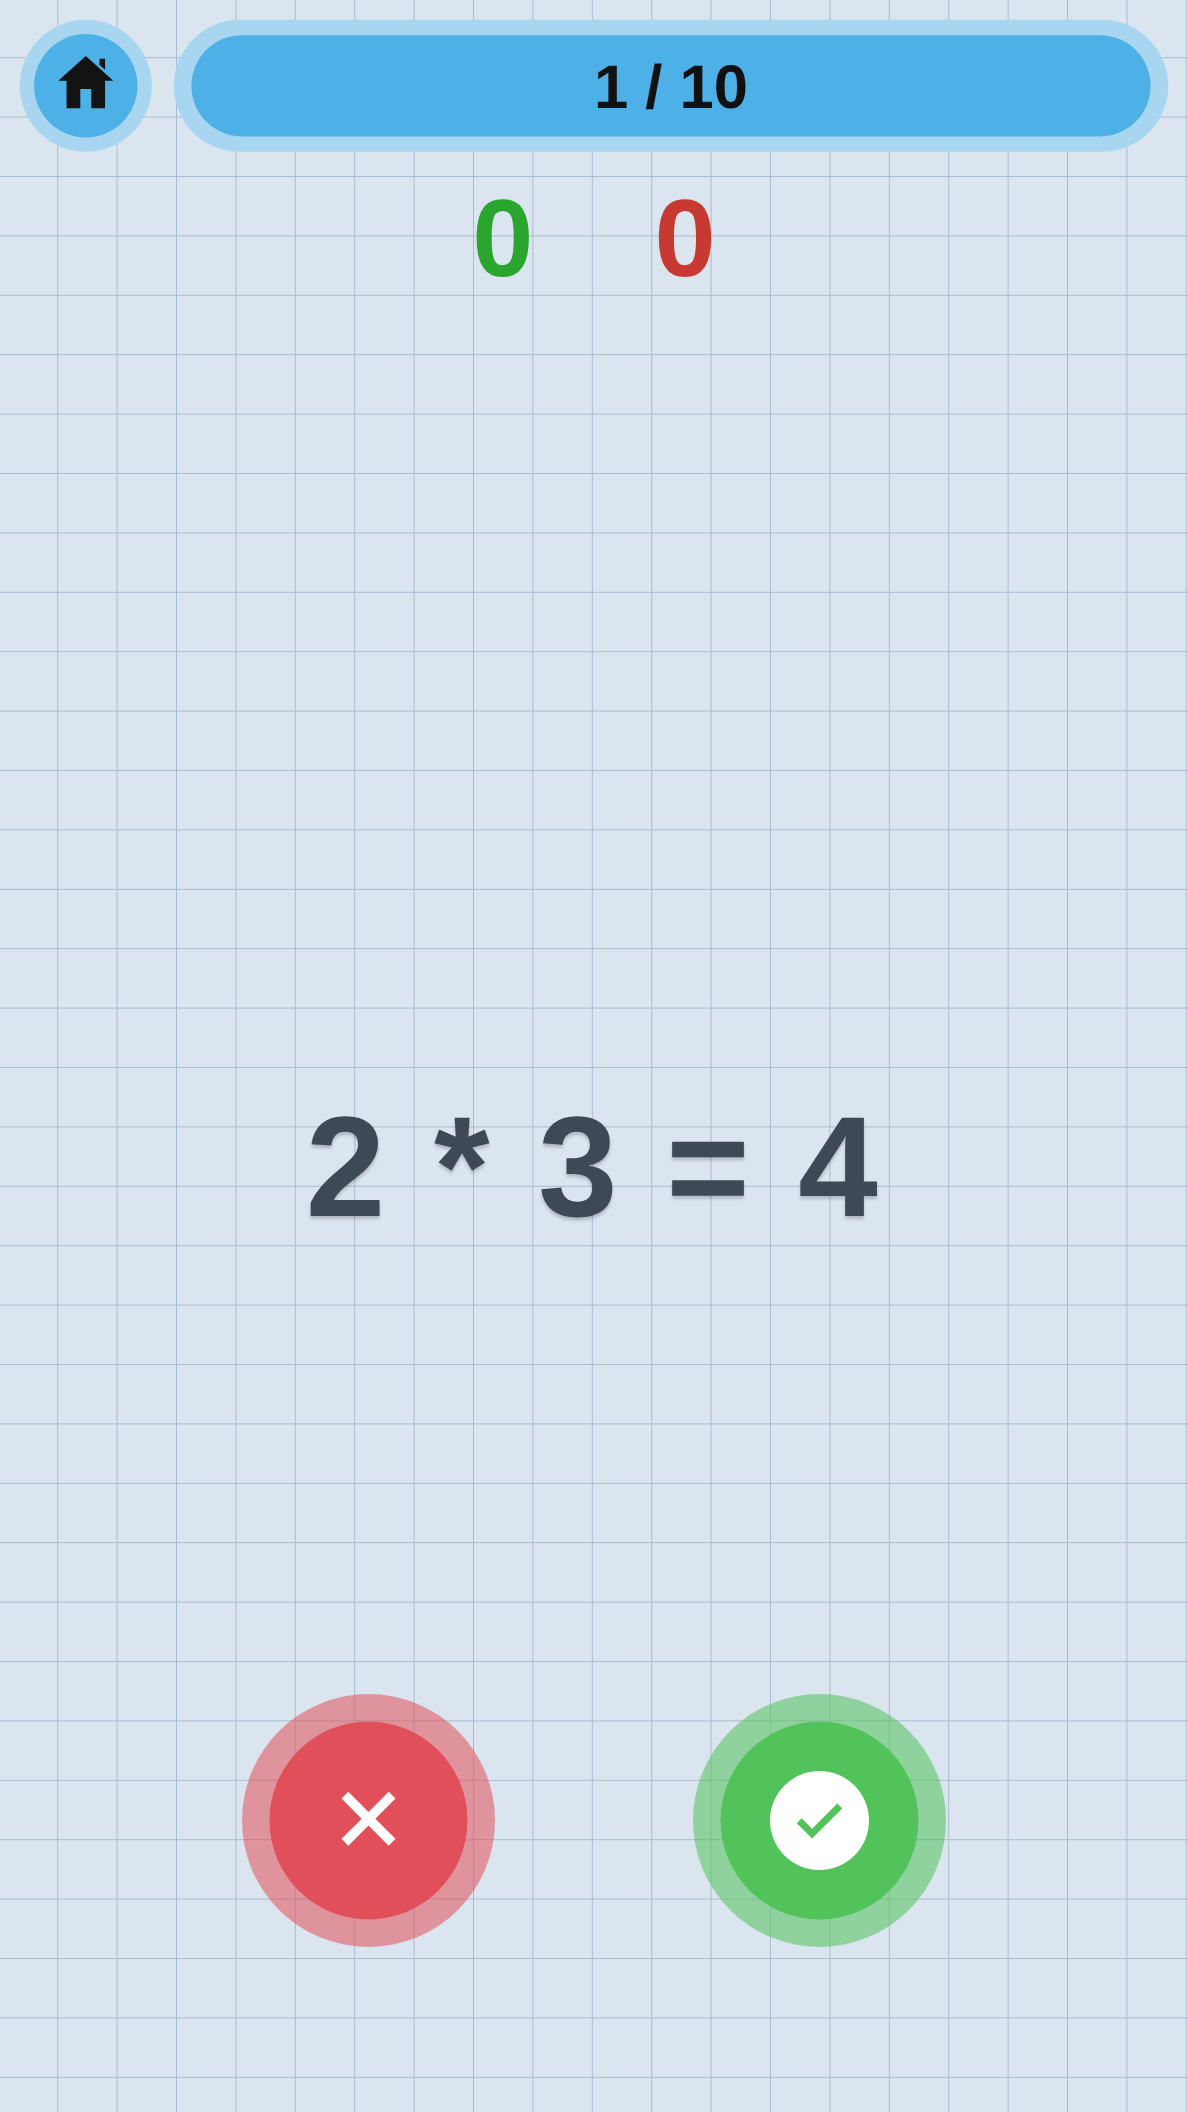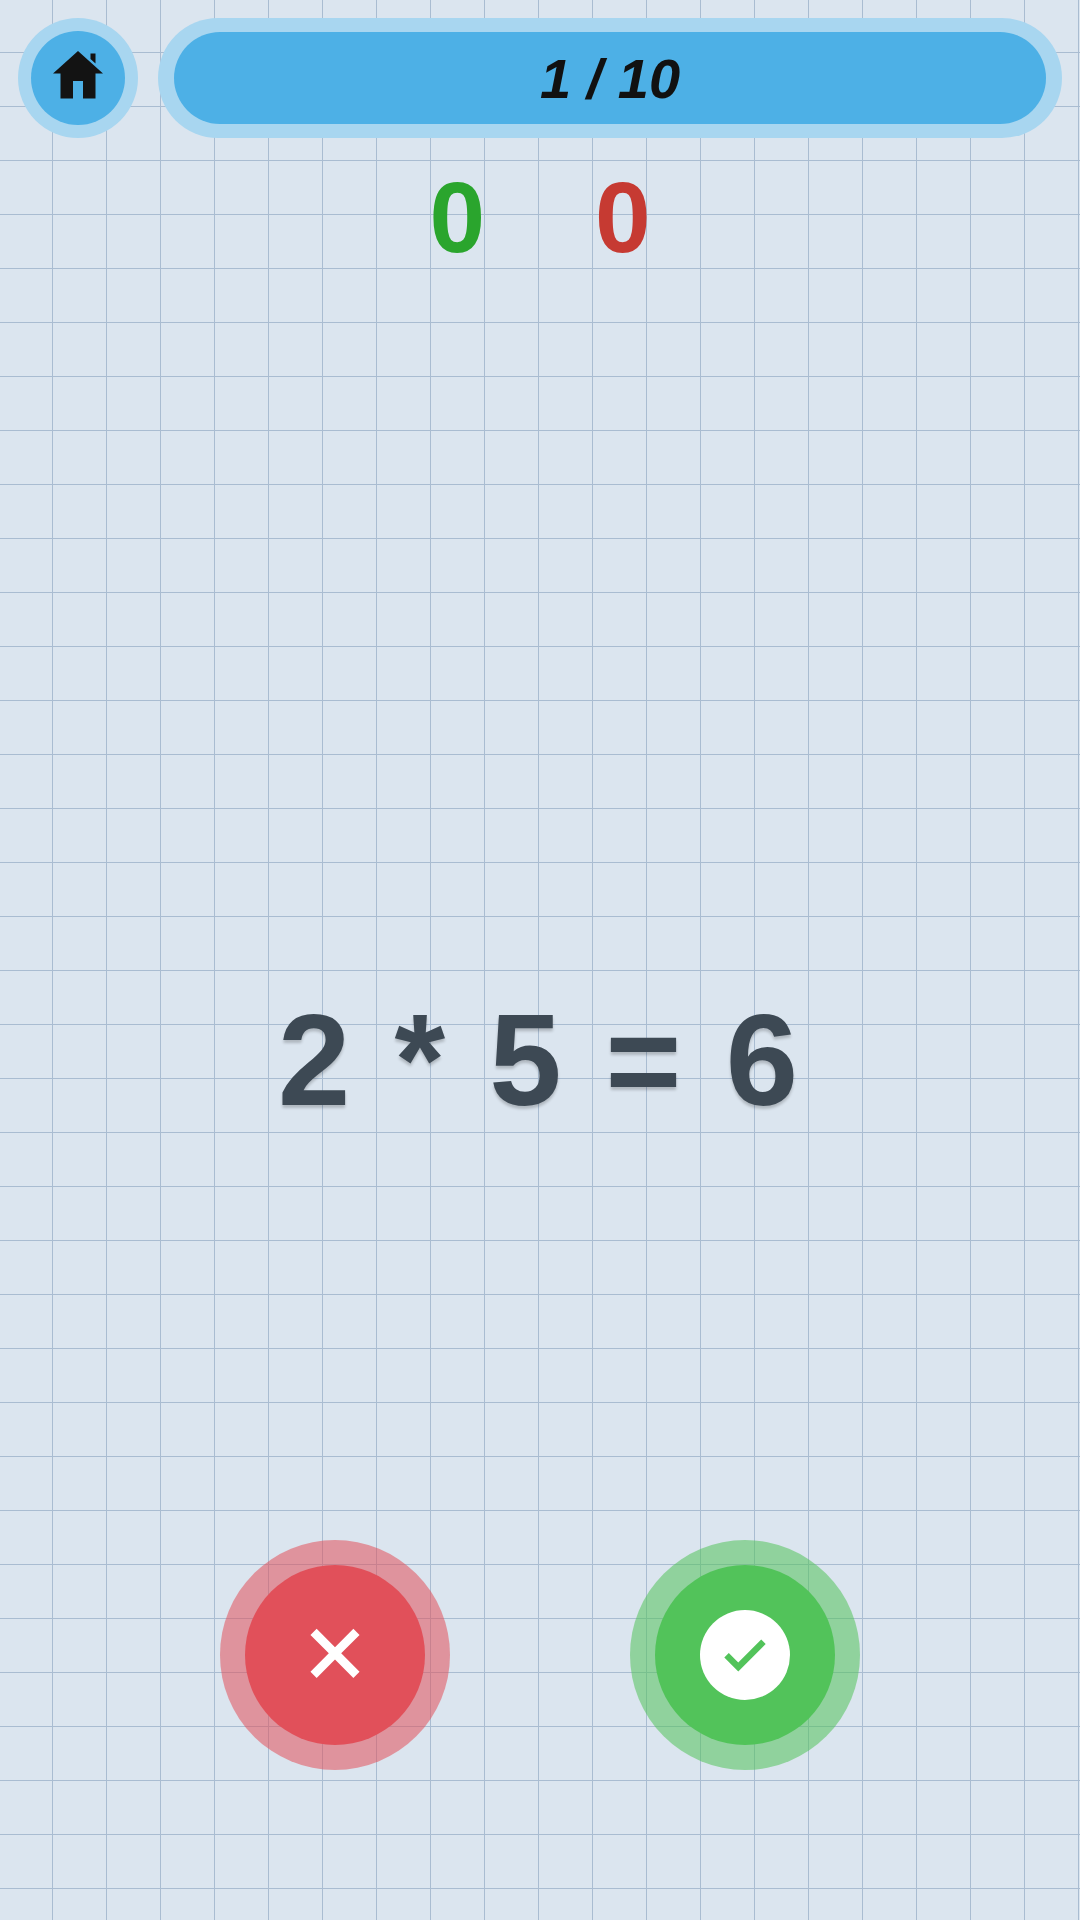--- a/index.html
+++ b/index.html
@@ -44,21 +44,20 @@
   }
   .home-inner svg { width: 60px; height: 60px; fill: #131313; }
 
   .progress-outer {
     flex: 1;
     height: 120px;
     border-radius: 60px;
     background: #a8d6f0;
     display: flex; align-items: center; 
     padding: 14px 16px;
-    font-style: italic;
   }
   .progress-inner {
     width: 100%; height: 100%;
     border-radius: 50px;
     background: #4db0e6;
     display: flex; align-items: center; justify-content: center;
     font-size: 56px;
     font-weight: 700;
     color: #111;
   }
@@ -143,21 +142,21 @@
   <div class="progress-outer">
     <div class="progress-inner">1 / 10</div>
   </div>
 </div>
 
 <div class="score-row">
   <span class="score-correct">0</span>
   <span class="score-wrong">0</span>
 </div>
 
-<div class="equation">2 * 5 = 6</div>
+<div class="equation">2 * 3 = 4</div>
 
 <div class="answers">
   <div class="ans-wrong">
     <div class="ans-outer">
       <div class="ans-inner">
         <span>
           <svg viewBox="0 0 24 24">
               <path d="M18.3 5.71 12 12.01 5.71 5.71 3.59 7.83 9.88 14.12 3.59 20.41 5.71 22.54 12 16.24 18.3 22.54 20.42 20.41 14.12 14.12 20.42 7.83z" transform="translate(0,-2)"></path>
             </svg>
         </span>

